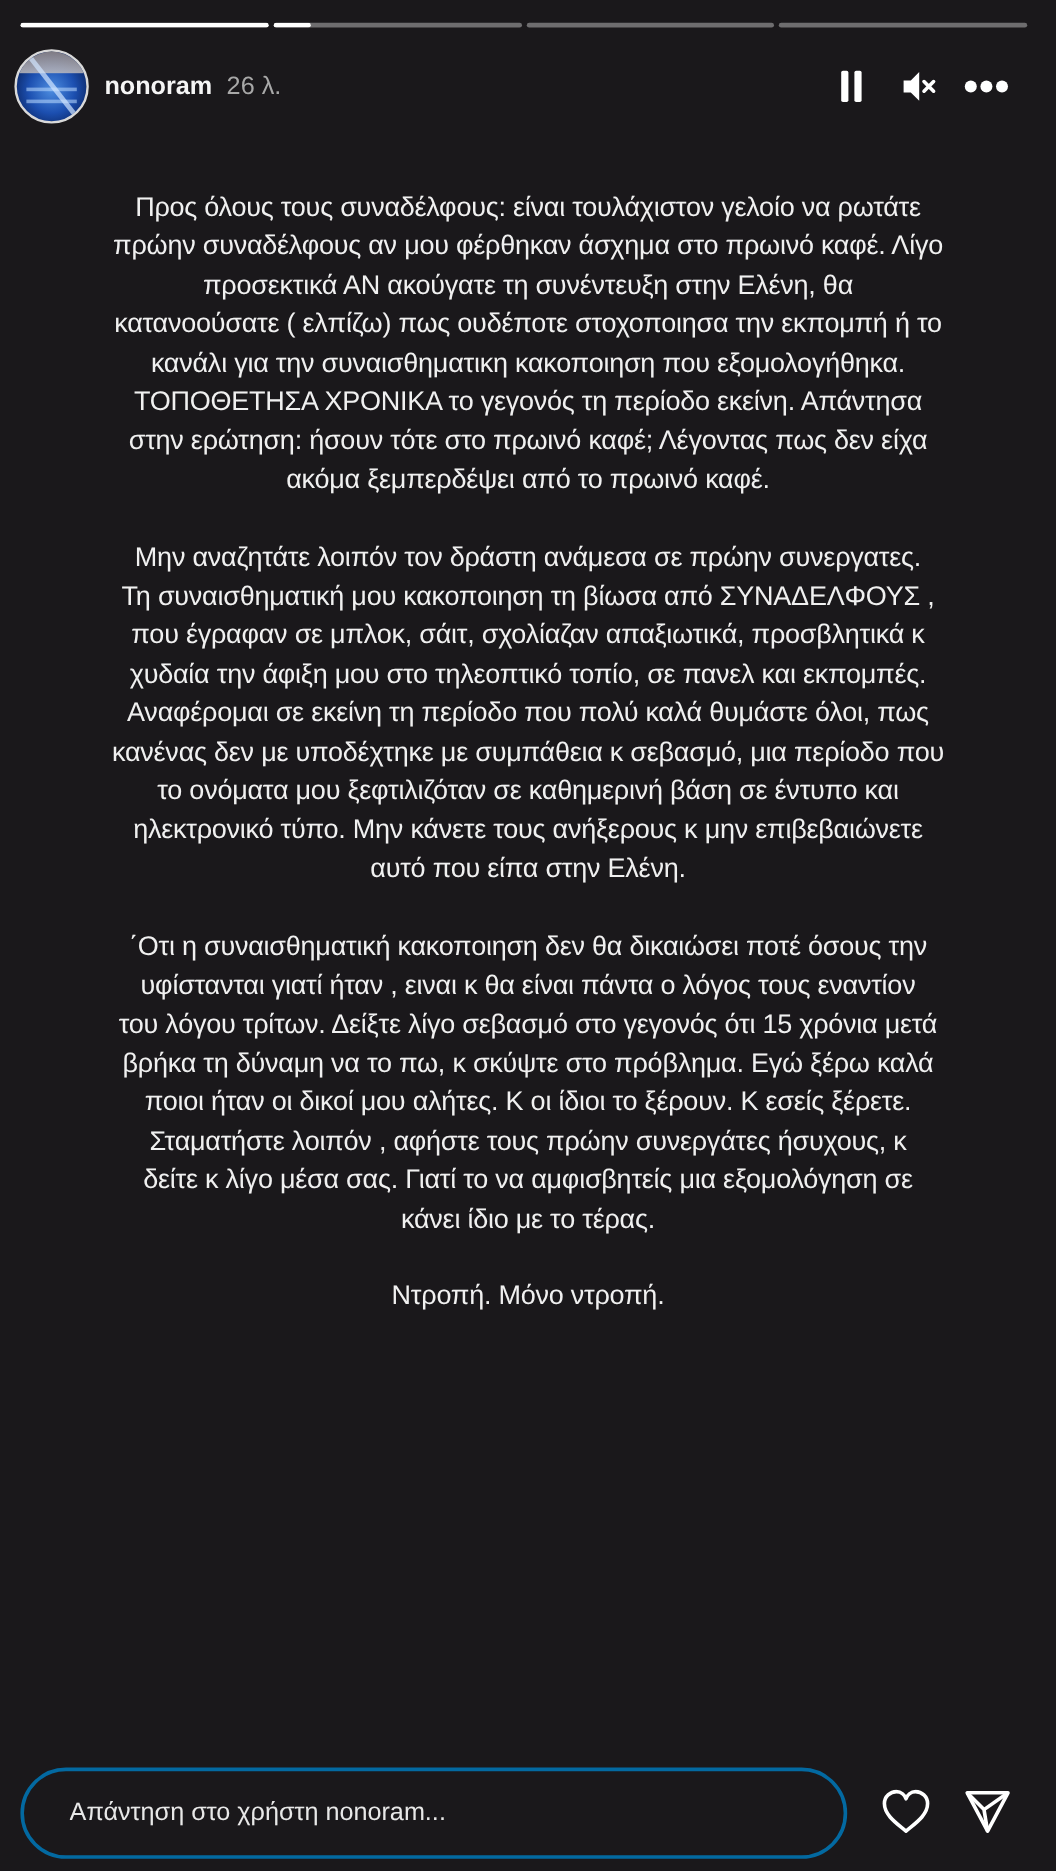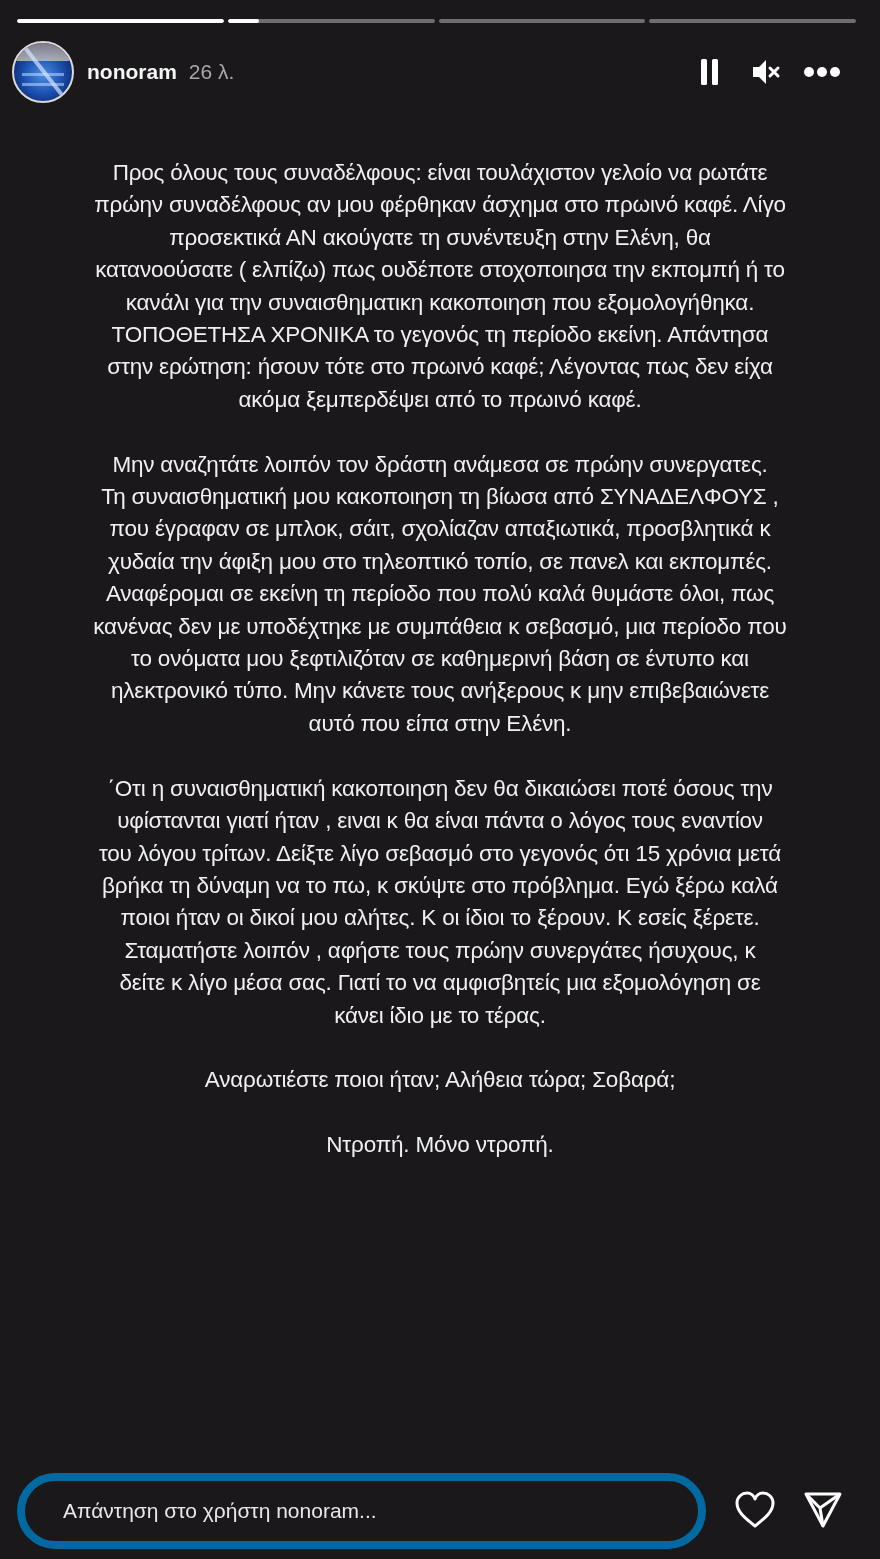--- a/index.html
+++ b/index.html
@@ -119,21 +119,21 @@
     .story p {
       margin: 0 0 32.4px 0;
       white-space: pre-line;
     }
     .reply-bar {
       position: absolute;
       top: 1473px;
       left: 17px;
       width: 689px;
       height: 76px;
-      border: 8px solid #0369a1;
+      border: 3px solid #0369a1;
       border-radius: 38px;
       box-sizing: border-box;
       display: flex;
       align-items: center;
       padding-left: 36px;
     }
     .reply-bar input {
       background: transparent;
       border: none;
       outline: none;
@@ -225,21 +225,20 @@
 ηλεκτρονικό τύπο. Μην κάνετε τους ανήξερους  κ μην επιβεβαιώνετε
 αυτό που είπα στην Ελένη.</p>
   <p>΄Οτι η συναισθηματική κακοποιηση δεν θα δικαιώσει ποτέ όσους την
 υφίστανται γιατί ήταν ,  ειναι κ  θα είναι πάντα ο λόγος τους εναντίον
 του λόγου τρίτων. Δείξτε λίγο σεβασμό στο γεγονός ότι 15 χρόνια μετά
 βρήκα τη δύναμη να το πω, κ σκύψτε στο πρόβλημα. Εγώ ξέρω καλά
 ποιοι ήταν οι δικοί μου αλήτες. Κ οι ίδιοι το ξέρουν. Κ εσείς ξέρετε.
 Σταματήστε λοιπόν , αφήστε τους πρώην συνεργάτες ήσυχους, κ
 δείτε κ λίγο μέσα σας. Γιατί το να αμφισβητείς μια εξομολόγηση σε
 κάνει ίδιο με το τέρας.</p>
-  <p>Αναρωτιέστε ποιοι ήταν; Αλήθεια τώρα; Σοβαρά;</p>
   <p>Ντροπή. Μόνο ντροπή.</p>
 </div>
 
 <div class="reply-bar">
   <input type="text" placeholder="Απάντηση στο χρήστη nonoram..." style="">
 </div>
 
 <div class="action" style="left:733px">
   <svg width="42" height="38" viewBox="0 0 42 38">
     <path d="M21 35 C 14 29, 3 22, 3 12 C 3 6, 8 2, 13 2 C 17 2, 20 5, 21 8 C 22 5, 25 2, 29 2 C 34 2, 39 6, 39 12 C 39 22, 28 29, 21 35 Z" fill="none" stroke="#ffffff" stroke-width="3" stroke-linejoin="round"></path>

